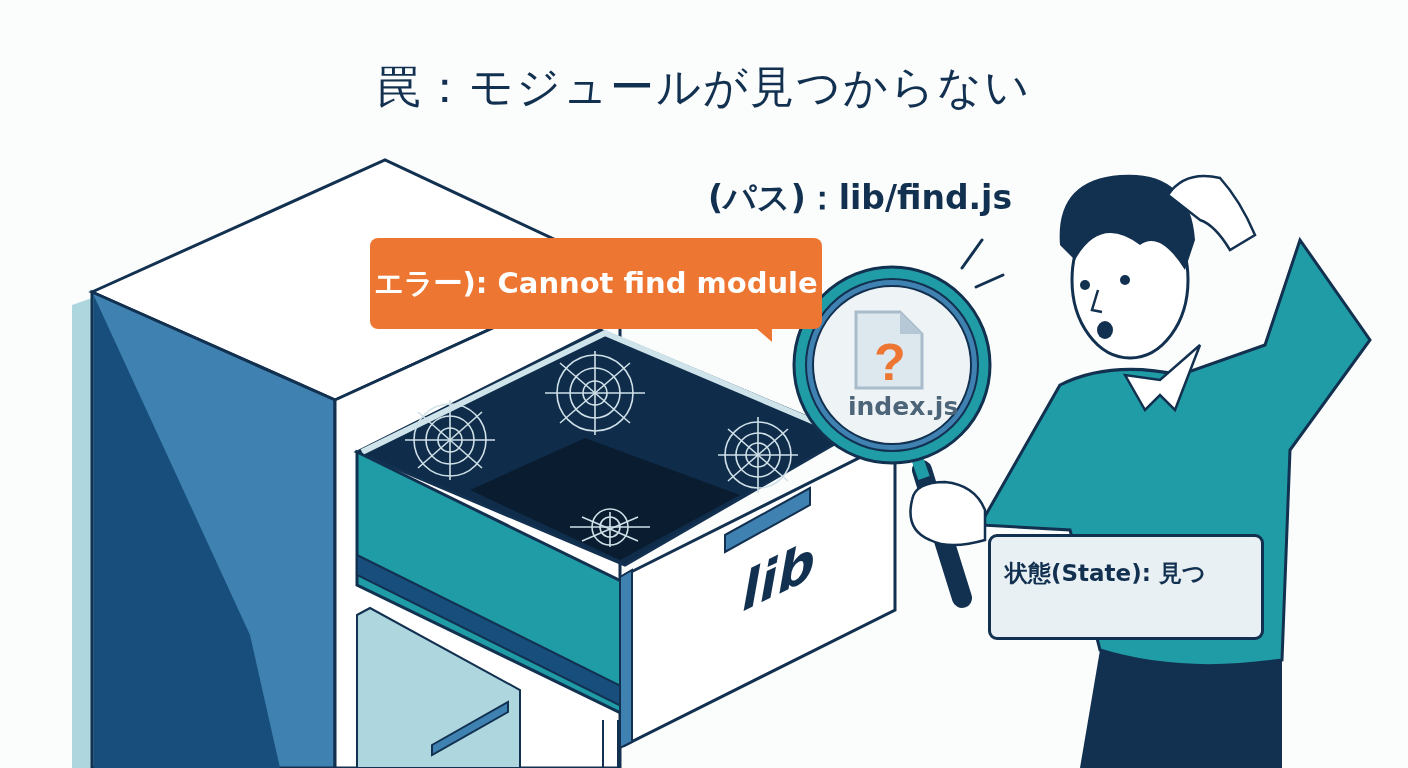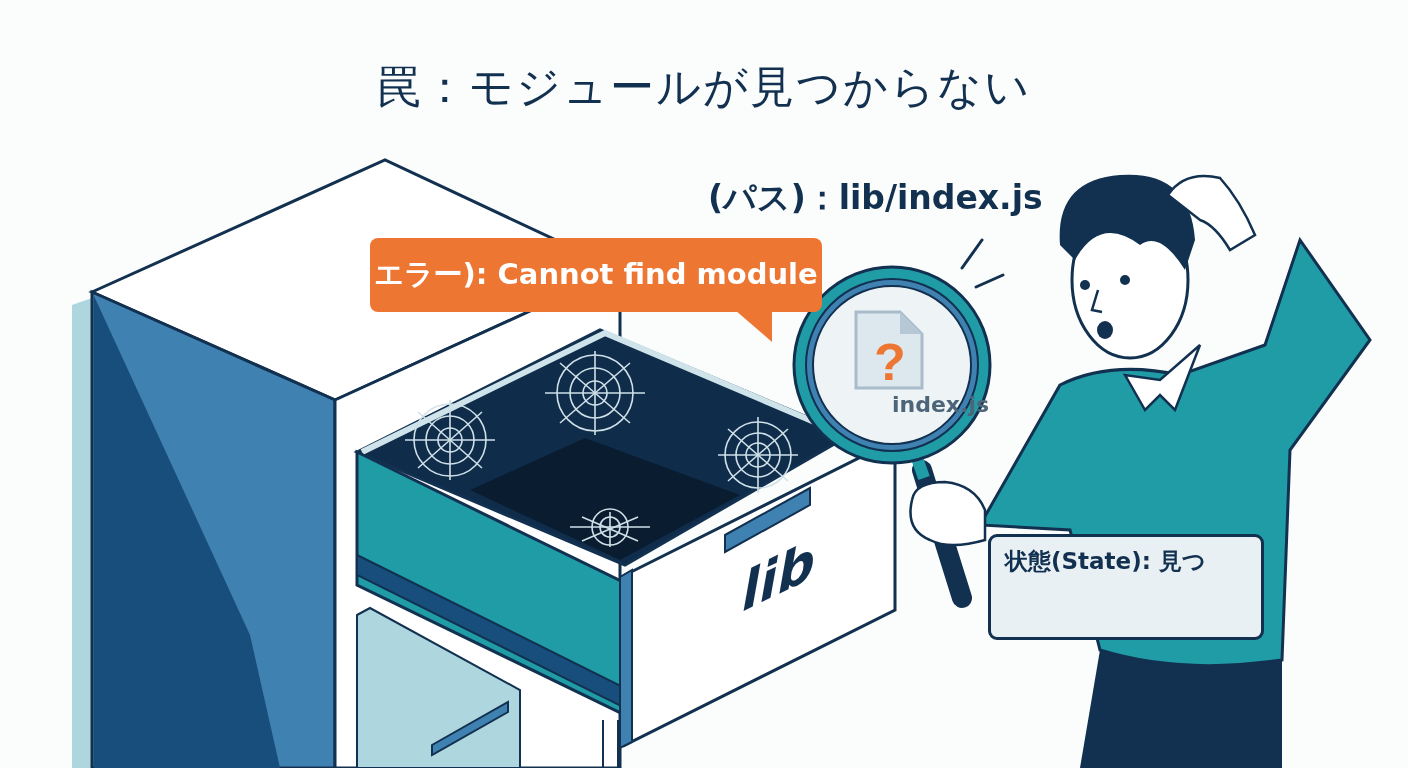--- a/index.html
+++ b/index.html
@@ -12,34 +12,34 @@
     position: absolute; left: 0; top: 58px; width: 1408px;
     text-align: center; font-size: 44px; font-weight: normal; color: #12304f;
     letter-spacing: 2px;
   }
   svg.scene { position: absolute; left: 0; top: 0; }
   .path-label {
     position: absolute; left: 708px; top: 176px;
     font-size: 33px; font-weight: bold; color: #12304f;
   }
   .error-bubble {
-    position: absolute; left: 370px; top: 238px; width: 452px; height: 74px;
+    position: absolute; left: 370px; top: 238px; width: 452px; height: 91px;
     background: #ee7633; border-radius: 8px;
     color: #ffffff; font-size: 29px; font-weight: bold;
     display: flex; align-items: center; justify-content: center;
   }
   .state-box {
     position: absolute; left: 988px; top: 534px; width: 276px; height: 106px;
     background: #e9f0f4; border: 3px solid #12304f; border-radius: 9px;
-    box-sizing: border-box; padding: 4px 14px;
+    box-sizing: border-box; padding: 16px 14px;
     color: #12304f; font-size: 23px; font-weight: bold; line-height: 40px;
   }
   .lens-file-label {
-    position: absolute; left: 892px; top: 392px;
-    font-size: 22px; font-weight: bold; color: #4d6578;
+    position: absolute; left: 848px; top: 392px;
+    font-size: 25px; font-weight: bold; color: #4d6578;
   }
   .drawer-label {
     position: absolute; left: 742px; top: 546px;
     font-size: 52px; font-weight: bold; color: #12304f;
     transform: skewY(-26deg) rotate(0deg); font-style: italic;
   }
 </style>
 </head>
 <body>
 
@@ -137,21 +137,21 @@
   <circle cx="892" cy="365" r="98" fill="#209ca6" stroke="#12304f" stroke-width="3"></circle>
   <circle cx="892" cy="365" r="86" fill="#3f82b2" stroke="#12304f" stroke-width="2"></circle>
   <circle cx="892" cy="365" r="79" fill="#eef3f5" stroke="#12304f" stroke-width="2"></circle>
 
   <path d="M856,312 L900,312 L922,334 L922,388 L856,388 Z" fill="#dde7ee" stroke="#a9bccb" stroke-width="3"></path>
   <polygon points="900,312 922,334 900,334" fill="#b6c8d5"></polygon>
   <text x="890" y="380" text-anchor="middle" font-size="52" font-weight="bold" fill="#ee7633" font-family="Liberation Sans, sans-serif">?</text>
 </svg>
 
 <div class="title">罠：モジュールが見つからない</div>
-<div class="path-label">(パス)：lib/index.js</div>
+<div class="path-label">(パス)：lib/find.js</div>
 <div class="error-bubble">
   <span>エラー): Cannot find module</span>
 </div>
 <div class="lens-file-label">index.js</div>
 <div class="drawer-label">lib</div>
 <div class="state-box">
   <div>状態(State): 見つ</div>
 </div>
 
 </body></html>

